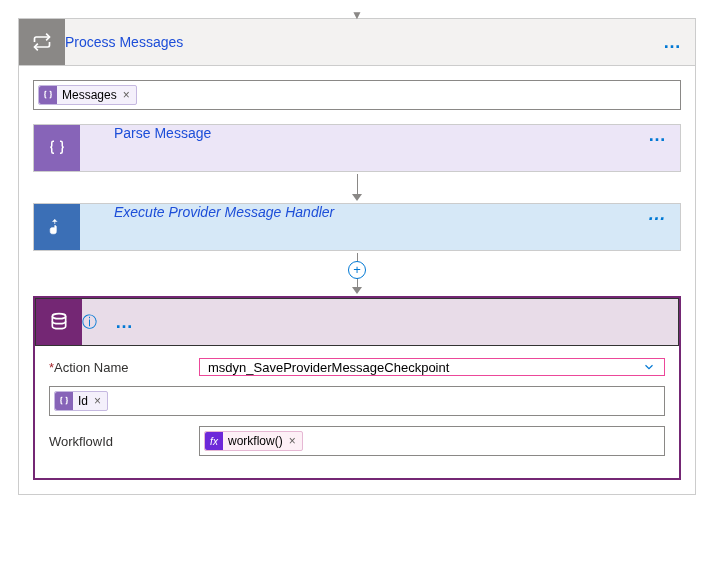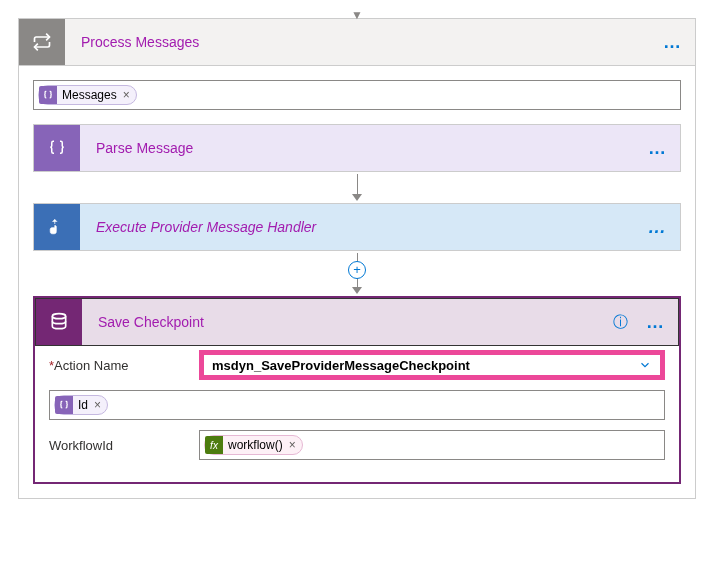--- a/index.html
+++ b/index.html
@@ -1,50 +1,50 @@
 <!DOCTYPE html>
 <html><head>
 <meta charset="utf-8">
 <style>
 * { box-sizing: border-box; margin: 0; padding: 0; font-family: "Segoe UI", Arial, sans-serif; }
 body { background: #fff; padding: 8px 18px 12px; width: 714px; }
 .step-hdr { display: flex; align-items: center; border: 1px solid #ccc; background: #f3f2f1; min-height: 46px; }
 .hdr-icon { width: 46px; height: 46px; display: flex; align-items: center; justify-content: center; flex-shrink: 0; }
-.hdr-title { flex: 1; padding-left: 16px; font-size: 14px; color: #a21caf; }
+.hdr-title { flex: 1; padding-left: 0; font-size: 14px; color: #1d4ed8; }
 .ellipsis { padding: 0 12px; color: #0078d4; font-size: 18px; letter-spacing: 2px; font-weight: bold; cursor: pointer; }
 .help { color: #0078d4; font-size: 15px; padding-right: 6px; }
 .icon-grey { background: #8a8886; }
 .icon-blue-accent { background: #3b6fb6; }
 .icon-dark-purple { background: #742774; }
 .indent { padding: 14px 14px 6px; border: 1px solid #ccc; border-top: none; }
 .lbl { font-size: 12px; color: #605e5c; margin-bottom: 4px; }
 .lbl .req { color: #a4262c; }
 .token-input { border: 1px solid #8a8886; min-height: 30px; padding: 3px 4px; display: flex; align-items: center; background: #fff; }
-.token { display: inline-flex; align-items: center; border: 1px solid #c5b8e0; background: #f4f0fb; border-radius: 10px; font-size: 12px; padding-right: 6px; }
+.token { display: inline-flex; align-items: center; border: 1px solid #c5b8e0; background: #f4f0fb; border-radius: 2px; font-size: 12px; padding-right: 6px; }
 .token.fx { background: #fdf0f6; border-color: #e6b8d4; }
 .token-ic { width: 18px; height: 18px; background: #8764b8; display: inline-flex; align-items: center; justify-content: center; margin-right: 5px; border-radius: 2px 0 0 2px; }
-.token.fx .token-ic { background: #4d7c0f; }
+.token.fx .token-ic { background: #6d28d9; }
 .token-x { padding-left: 6px; color: #605e5c; cursor: pointer; }
 .row-gap { margin-top: 14px; }
-.child-hdr { display: flex; align-items: center; border: 1px solid #ccc; min-height: 46px; }
+.child-hdr { display: flex; border: 1px solid #ccc; min-height: 46px; gap: 34px; }
 .parse-bg { background: #ece6f7; }
 .exec-bg { background: #d6e8f7; font-style: italic; }
 .arrow-wrap { display: flex; flex-direction: column; align-items: center; padding: 2px 0; }
 .arrow-line { width: 1px; height: 20px; background: #8a8886; }
 .arrow-head { width: 0; height: 0; border-left: 5px solid transparent; border-right: 5px solid transparent; border-top: 7px solid #8a8886; }
 .plus-circle { width: 18px; height: 18px; border: 1px solid #0078d4; border-radius: 50%; color: #0078d4; font-size: 13px; line-height: 16px; text-align: center; background: #fff; margin: -2px 0; z-index: 1; }
 
 .save-wrap { border: 2px solid #742774; margin: 0 14px 10px; }
 .save-hdr { display: flex; align-items: center; background: #e8dce8; border: 1px solid #333; min-height: 46px; }
-.save-body { background: #fff; padding: 4px 14px 14px; }
+.save-body { background: #fff; padding: 12px 14px 14px; }
 .form-row { display: flex; align-items: center; margin-bottom: 10px; }
 .form-lbl { width: 150px; font-size: 13px; color: #323130; }
 .form-lbl .req { color: #a4262c; }
 .form-ctl { flex: 1; }
-.select-box { border: 5px solid #ec4899; height: 30px; display: flex; align-items: center; padding: 0 8px; justify-content: space-between; font-size: 13px; background: #fff; font-weight: bold; }
+.select-box { border: 1px solid #ec4899; height: 18px; display: flex; align-items: center; padding: 0 8px; justify-content: space-between; font-size: 13px; background: #fff; }
 .chev { color: #0078d4; }
 .top-caret { text-align: center; color: #8a8886; font-size: 12px; margin-bottom: -4px; }
 svg { display: block; }
 </style>
 </head>
 <body>
 
 <div class="top-caret">▼</div>
 
 <div class="step-hdr">
@@ -110,21 +110,20 @@
 
   <div class="save-wrap" style="margin:0;">
     <div class="save-hdr">
       <div class="hdr-icon icon-dark-purple">
         <svg width="20" height="20" viewBox="0 0 24 24" fill="none" stroke="#fff" stroke-width="2">
             <ellipse cx="12" cy="5" rx="8" ry="3"></ellipse>
             <path d="M4 5v6c0 1.7 3.6 3 8 3s8-1.3 8-3V5"></path>
             <path d="M4 11v6c0 1.7 3.6 3 8 3s8-1.3 8-3v-6"></path>
           </svg>
       </div>
-      <div class="hdr-title">Save Checkpoint</div>
       <span class="help">ⓘ</span>
       <div class="ellipsis">…</div>
     </div>
     <div class="save-body">
       <div class="form-row">
         <div class="form-lbl"><span class="req">*</span><span>Action Name</span></div>
         <div class="form-ctl">
           <div class="select-box">
             <span>msdyn_SaveProviderMessageCheckpoint</span>
             <span class="chev">

